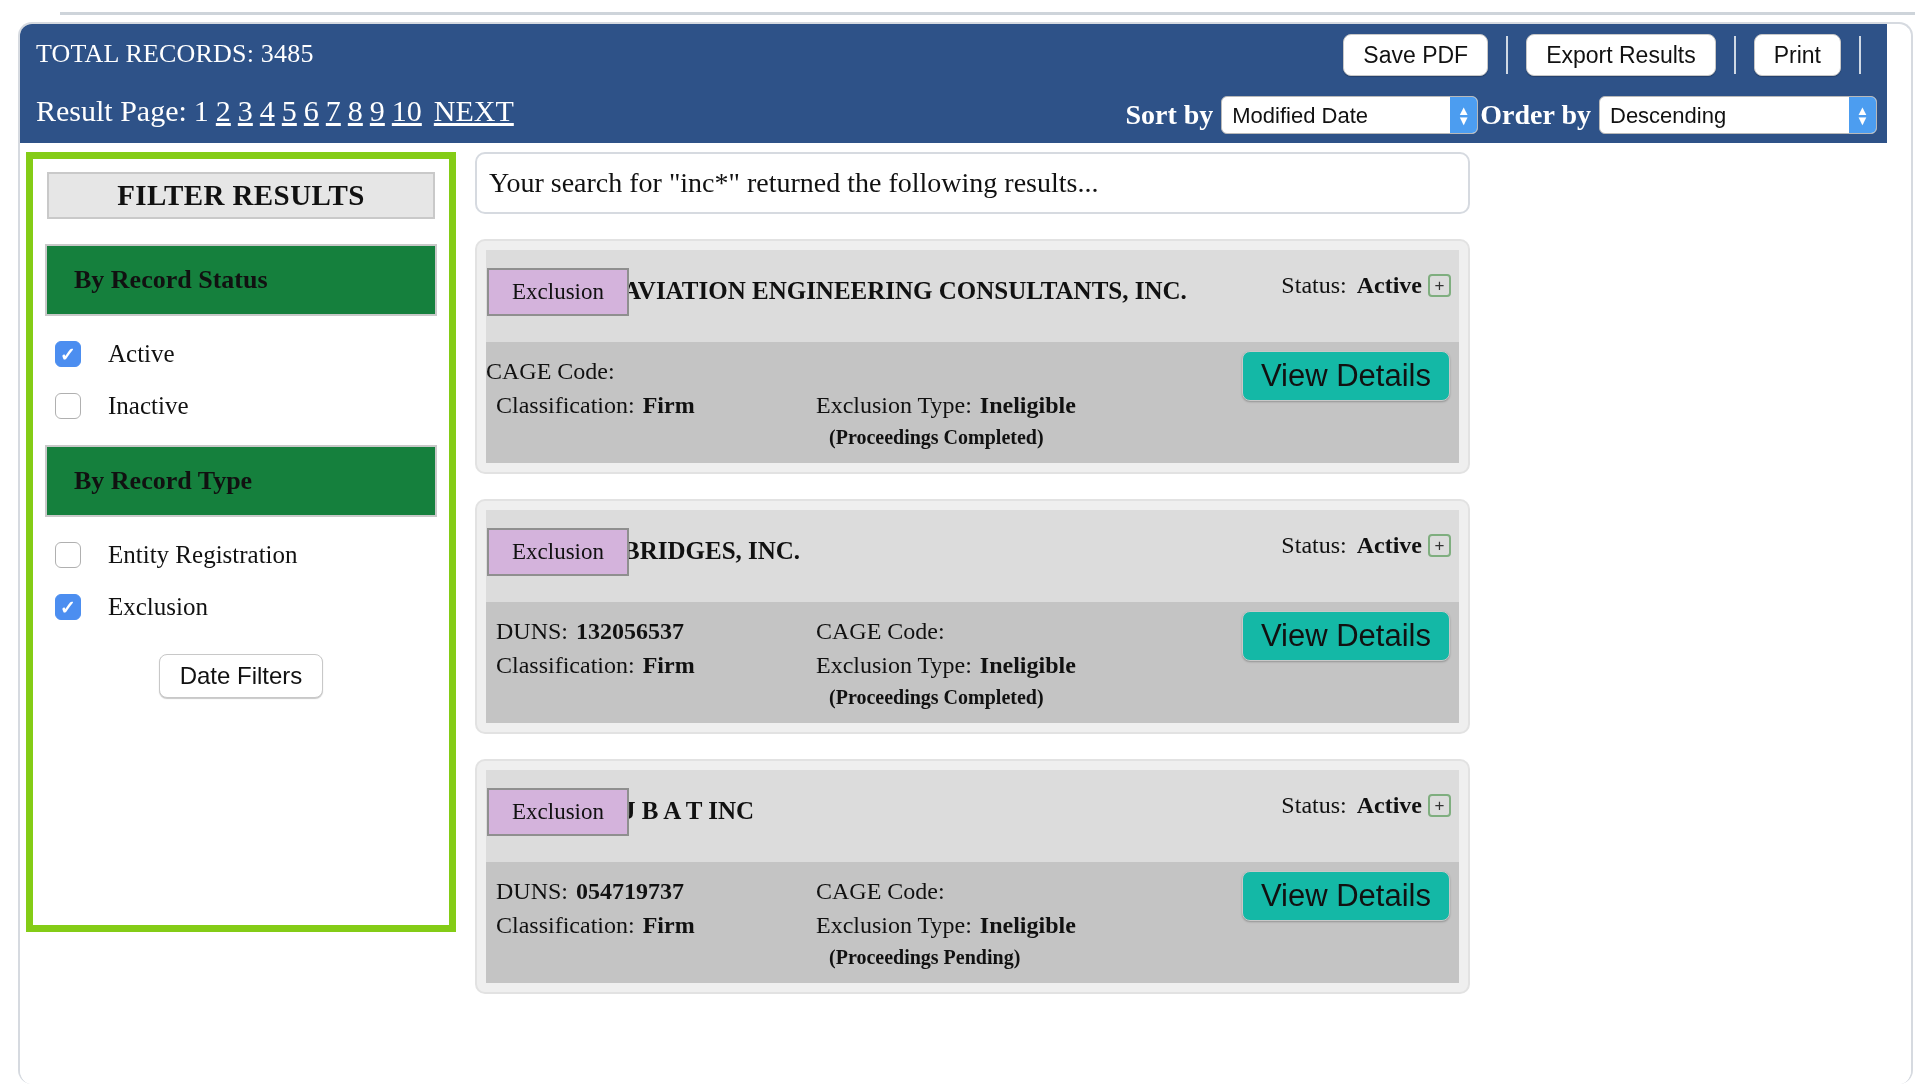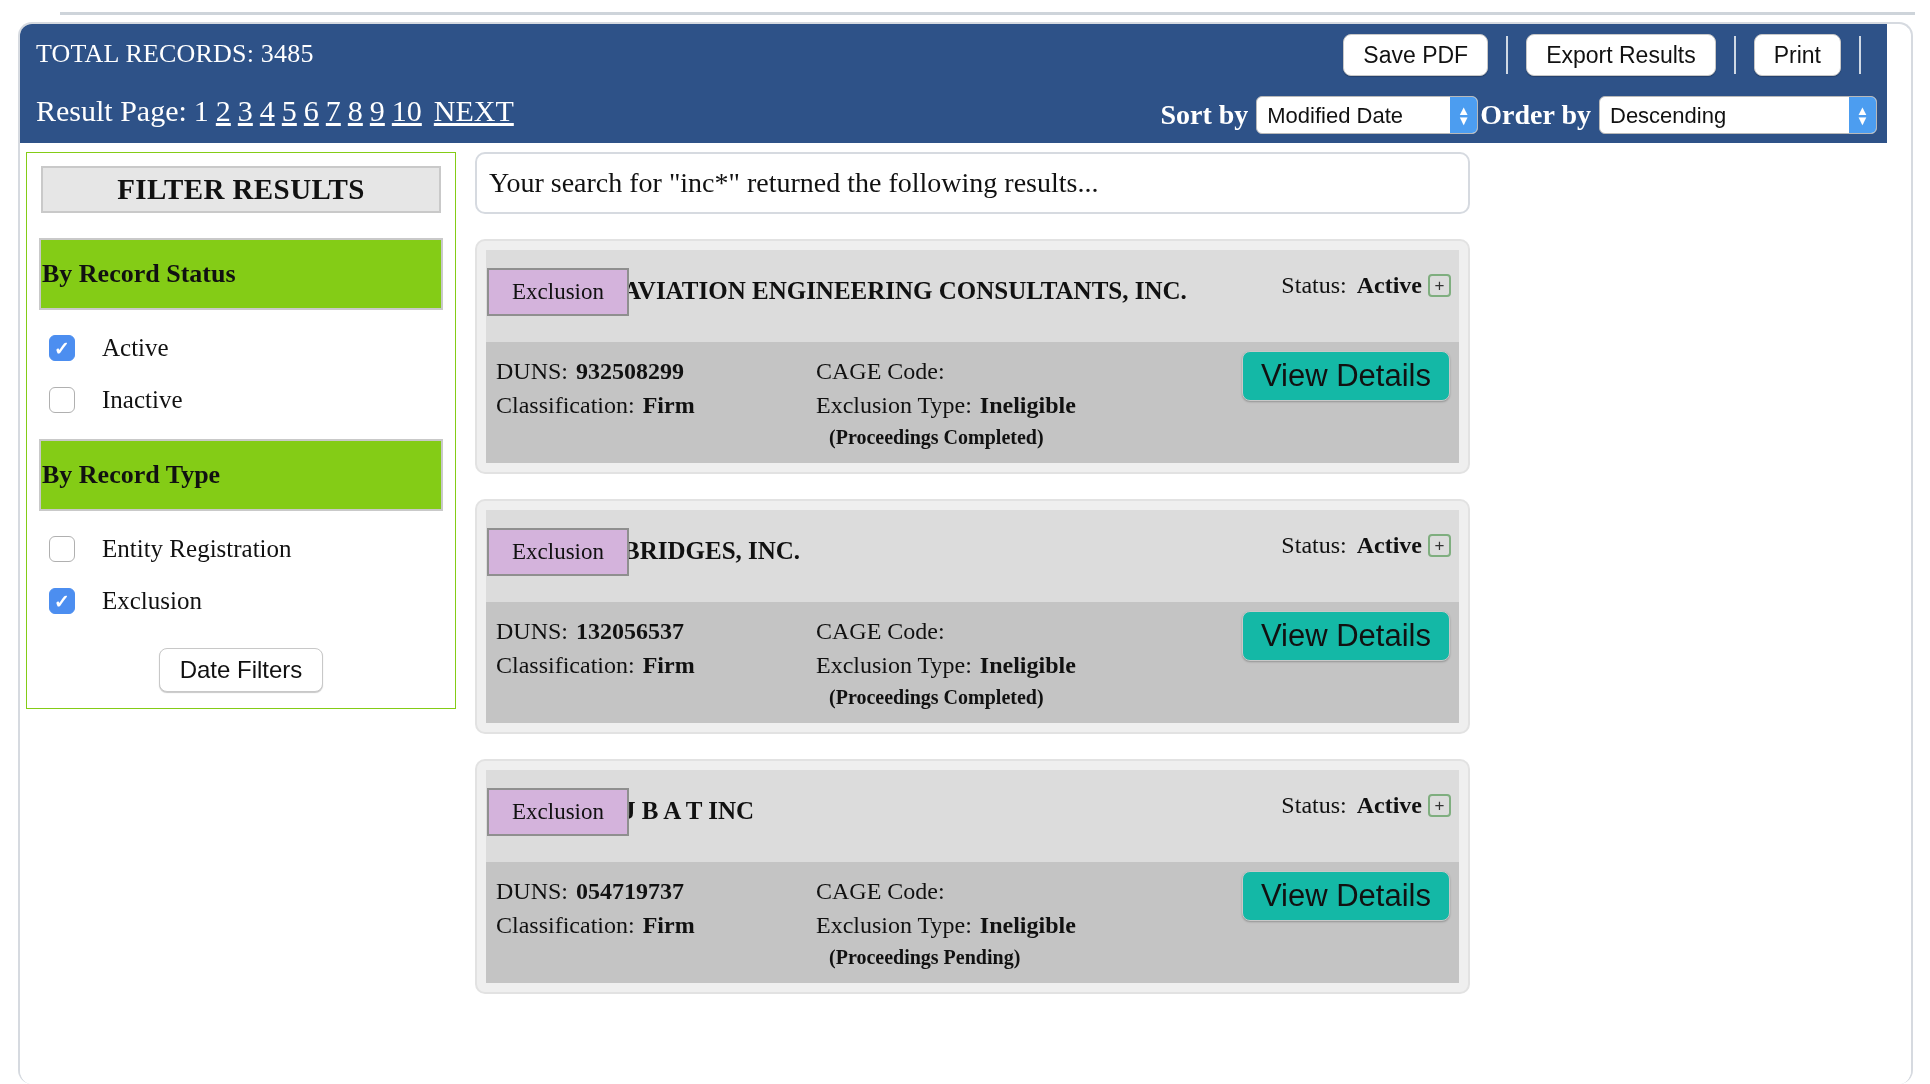--- a/index.html
+++ b/index.html
@@ -144,21 +144,21 @@
   }
   .select-wrap {
     position: relative;
     display: inline-block;
     background: #ffffff;
     border: 1px solid #b9b9b9;
     border-radius: 6px;
     height: 38px;
     overflow: hidden;
   }
-  .select-wrap.sort-by { width: 222px; }
+  .select-wrap.sort-by { width: 257px; }
   .select-wrap.order-by { width: 278px; }
   .select-value {
     position: absolute;
     left: 10px; top: 0;
     height: 38px;
     line-height: 38px;
     font-family: "Liberation Sans", sans-serif;
     font-size: 22px;
     color: #111111;
   }
@@ -189,22 +189,22 @@
     width: 1895px;
     bottom: 0;
     background: #ffffff;
   }
 
   
   .sidebar {
     position: absolute;
     left: 6px; top: 9px;
     width: 430px;
-    height: 557px;
-    border: 1px solid #84cc16;
+    height: 780px;
+    border: 7px solid #84cc16;
     background: #ffffff;
   }
 
   .filter-title-box {
     margin: 13px 14px 0 14px;
     background: #e6e6e6;
     border: 2px solid #c9c9c9;
     height: 47px;
     display: flex;
     align-items: center;
@@ -212,26 +212,26 @@
   }
   .filter-title {
     font-size: 29px;
     font-weight: 700;
     color: #111111;
     letter-spacing: 0.4px;
   }
 
   .filter-group-head {
     margin: 25px 12px 0 12px;
-    background: #84cc16;
+    background: #15803d;
     border: 2px solid #c9c9c9;
     height: 72px;
     display: flex;
     align-items: center;
-    padding-left: 1px;
+    padding-left: 27px;
   }
   .filter-group-head .fgh-text {
     font-size: 26px;
     font-weight: 700;
     color: #111111;
   }
 
   .checkbox-row {
     display: flex;
     align-items: center;
@@ -524,21 +524,20 @@
                 <div class="badge">Exclusion</div>
                 <div class="card-name">AVIATION ENGINEERING CONSULTANTS, INC.</div>
                 <div class="card-status">
                   <span class="cs-label">Status:</span>
                   <span class="cs-value">Active</span>
                   <span class="expand-icon">+</span>
                 </div>
               </div>
               <div class="card-detail">
                 <div class="detail-line">
-                  <div class="dl-left"><span class="dl-key">DUNS:</span><span class="dl-val">932508299</span></div>
                   <div class="dl-right"><span class="dl-key">CAGE Code:</span><span class="dl-val"></span></div>
                 </div>
                 <div class="detail-line">
                   <div class="dl-left"><span class="dl-key">Classification:</span><span class="dl-val">Firm</span></div>
                   <div class="dl-right"><span class="dl-key">Exclusion Type:</span><span class="dl-val">Ineligible</span></div>
                 </div>
                 <div class="detail-sub">(Proceedings Completed)</div>
                 <button class="view-btn">View Details</button>
               </div>
             </div>

